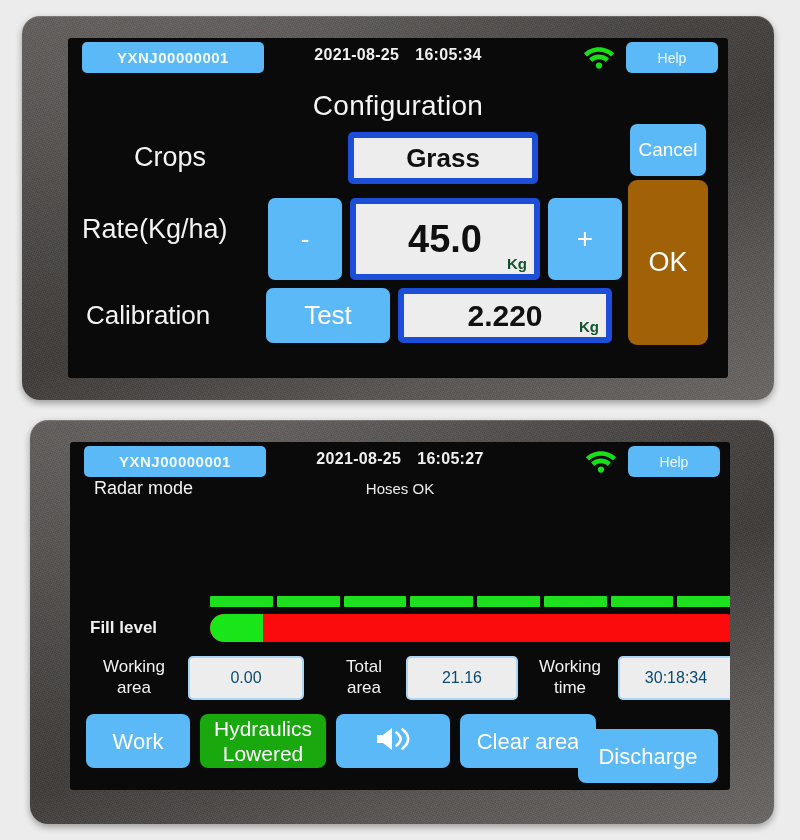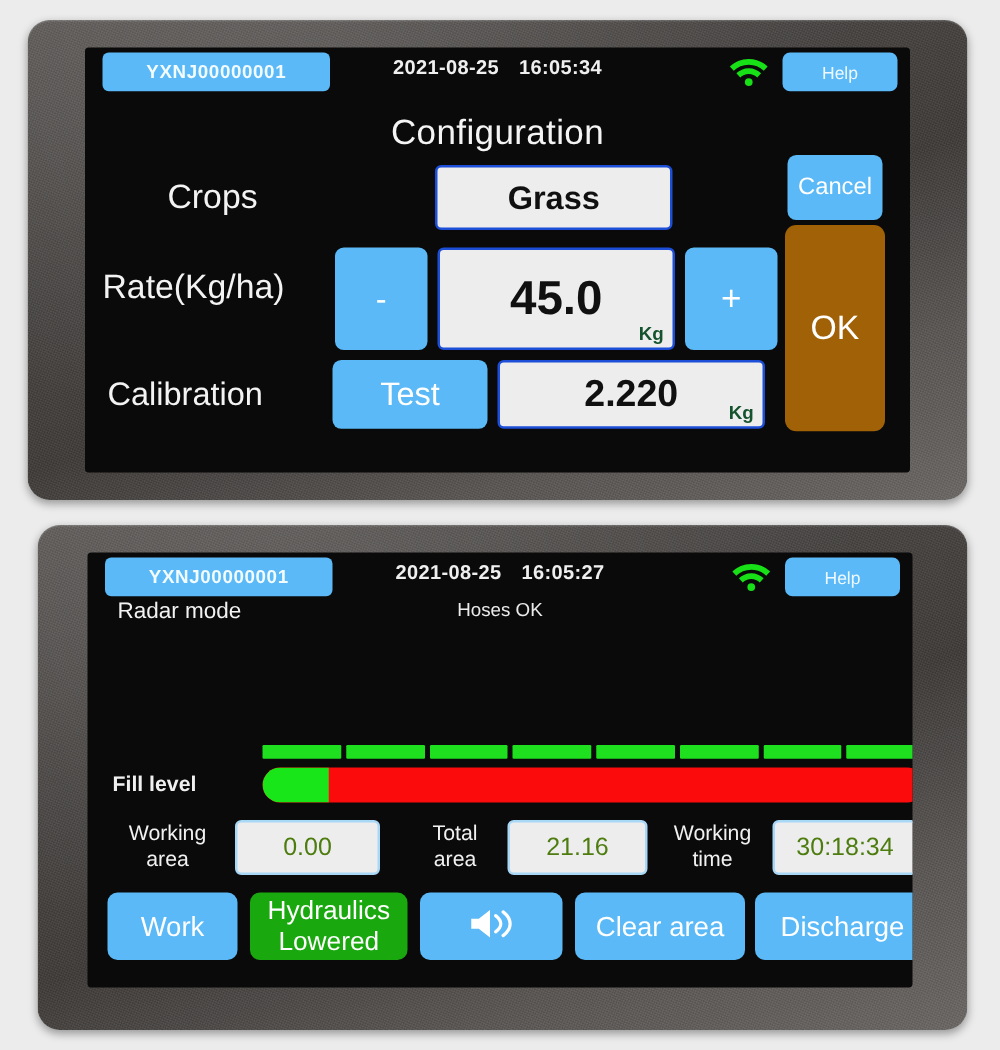--- a/index.html
+++ b/index.html
@@ -85,21 +85,21 @@
   .cfg-body { position: relative; margin-top: 6px; height: 250px; }
   .row-label {
     position: absolute;
     color: #f3f3f3;
     font-size: 27px;
     white-space: nowrap;
   }
   .wfield {
     position: absolute;
     background: #ededed;
-    border: 2px solid #1d4ed8;
+    border: 6px solid #1d4ed8;
     border-radius: 5px;
     box-sizing: border-box;
     display: flex; align-items: center; justify-content: center;
   }
   .wfield .val { color: #101010; font-weight: 700; }
   .unit {
     position: absolute; right: 7px; bottom: 2px;
     font-size: 15px; font-weight: 700; color: #14532d;
   }
   .bluebtn {
@@ -131,21 +131,21 @@
     position: absolute; left: 140px; top: 172px; width: 530px; height: 28px;
     background: #fb0b0b; border-radius: 14px; overflow: hidden;
   }
   .fillbar .fill { height: 100%; background: #19e619; border-radius: 14px 0 0 14px; }
 
   .stats { position: absolute; left: 14px; top: 212px; width: 634px; height: 48px; }
   .stat-label { position: absolute; color: #f1f1f1; font-size: 17px; text-align: center; line-height: 21px; }
   .stat-box {
     position: absolute; background: #ededed; border: 2px solid #a9d8f7; border-radius: 5px;
     box-sizing: border-box; display: flex; align-items: center; justify-content: center;
-    color: #4d7c0f; font-size: 20px;
+    color: #0c4a6e; font-size: 16px;
   }
 
   .btnrow { position: absolute; left: 16px; top: 272px; width: 630px; height: 54px; }
   .actbtn {
     position: absolute; top: 0; height: 54px;
     border-radius: 8px; box-sizing: border-box;
     display: flex; align-items: center; justify-content: center;
     color: #ffffff; font-size: 22px; text-align: center; line-height: 25px;
   }
   .actbtn.blue { background: #5ab9f6; }
@@ -276,19 +276,19 @@
             <svg viewBox="0 0 40 30" width="42" height="30" aria-hidden="true">
               <path d="M4 11h6l9-7v22l-9-7H4z" fill="#ffffff"></path>
               <path d="M23.5 8.5c2.6 2.0 4.1 4.2 4.1 6.5s-1.5 4.5-4.1 6.5" stroke="#ffffff" stroke-width="2.6" fill="none" stroke-linecap="round"></path>
               <path d="M29.5 5.5c3.6 2.8 5.6 6.0 5.6 9.5s-2.0 6.7-5.6 9.5" stroke="#ffffff" stroke-width="2.6" fill="none" stroke-linecap="round"></path>
             </svg>
           </span>
         </div>
 
         <div class="actbtn blue" style="left:374px; width:136px;">Clear area</div>
 
-        <div class="actbtn blue" style="left:518px; width:140px;">Discharge</div>
+        <div class="actbtn blue" style="left:492px; width:140px;margin-top:15px;">Discharge</div>
       </div>
 
     </div>
   </div>
 
 </div>
 
 </body></html>

